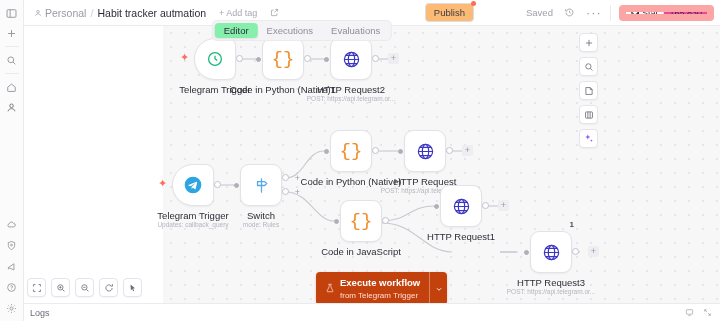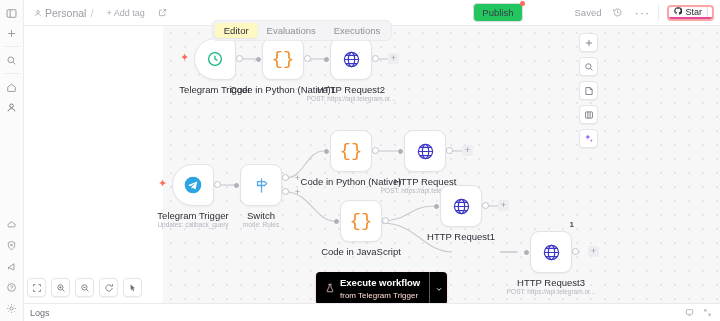--- a/index.html
+++ b/index.html
@@ -38,52 +38,52 @@
   .crumb { display:flex; align-items:center; gap:4px; font-size:10.5px; }
   .crumb-personal { color:#9a9aa4; display:flex; align-items:center; gap:3px; }
   .crumb-slash { color:#d0d0d8; font-size:11px; }
   .crumb-title { color:#2d2d36; font-size:10.5px; }
   .add-tag { color:#a8a8b2; font-size:9px; margin-left:9px; cursor:pointer; }
   .share-ico { margin-left:9px; color:#9a9aa4; cursor:pointer; display:flex; }
 
   .hdr-right { margin-left:auto; display:flex; align-items:center; gap:0; }
   .publish-wrap { position:relative; margin-right:10px; }
   .publish-btn {
-    border:1px solid #dcdce3; background:#22c55e; border-radius:4px;
+    border:1px solid #dcdce3; background:#fdba74; border-radius:4px;
     font-size:9.5px; color:#3c3c45; padding:3px 8px; cursor:pointer;
     font-family:inherit;
   }
   .publish-dot {
     position:absolute; right:-2px; top:-2px; width:5px; height:5px;
     border-radius:50%; background:#ff6d5a;
   }
   .saved-txt { font-size:9.5px; color:#a0a0aa; margin-right:11px;margin-left:42px; }
   .hdr-ico { color:#9a9aa4; cursor:pointer; display:flex; align-items:center; margin-right:11px; }
   .hdr-dots { color:#9a9aa4; font-size:13px; cursor:pointer; letter-spacing:1px; margin-right:8px; line-height:1; }
   .hdr-div { width:1px; height:16px; background:#ebebef; margin-right:8px; }
-  .star-group { display:flex; align-items:flex-start; border:2px solid #fca5a5; border-radius:4px; overflow:hidden; height:16px;flex-direction:column; }
+  .star-group { display:flex; align-items:center; border:7px solid #fca5a5; border-radius:4px; overflow:hidden; height:16px; }
   .star-btn {
     display:flex; align-items:center; gap:3px; padding:0 5px;
     font-size:9px; color:#2d2d36; background:#fafafa; cursor:pointer;
     border-right:1px solid #dcdce3;
   }
   .star-count { padding:0 5px; font-size:9px; color:#2d2d36; background:#ec4899; display:flex; align-items:center; cursor:pointer; }
 
   
   .tabs {
     position:absolute; top:20px; left:50%; transform:translateX(-50%);
     display:flex; align-items:center; gap:0;
     background:#f4f4f6; border:1px solid #ebebef; border-radius:5px;
     padding:2px; z-index:26;
   }
   .tab {
     font-size:9.5px; color:#8e8e99; padding:2px 9px; border-radius:4px; cursor:pointer;
     white-space:nowrap;
   }
-  .tab.active { background:#fef9c3; color:#2d2d36; box-shadow:0 1px 2px rgba(0,0,0,.07); }
+  .tab.active { background:#86efac; color:#2d2d36; box-shadow:0 1px 2px rgba(0,0,0,.07); }
 
   
   .canvas {
     position:absolute; left:24px; top:26px; width:696px; height:277px;
     background:#f7f7f8;
     background-image:radial-gradient(#e6e6ea 1px, transparent 1px);
     background-size:14px 14px;
     overflow:hidden;
   }
   .canvas-left-fade {
@@ -123,21 +123,21 @@
   .plus-stub {
     position:absolute; width:11px; height:11px; border-radius:2px;
     background:#eeeef2; color:#9a9aa4; font-size:9px; line-height:10px;
     text-align:center; z-index:6; cursor:pointer;
   }
 
   
   .exec-btn {
     position:absolute; left:316px; top:272px; z-index:10;
     display:flex; align-items:stretch; border-radius:4px; overflow:hidden;
-    background:#000000; box-shadow:0 1px 3px rgba(255,109,90,.4); cursor:pointer;
+    background:#c2410c; box-shadow:0 1px 3px rgba(255,109,90,.4); cursor:pointer;
   }
   .exec-main { display:flex; align-items:center; gap:5px; padding:4px 9px; }
   .exec-ico { color:#ffd9d2; font-size:11px; line-height:1; }
   .exec-txt1 { font-size:9.5px; color:#fff; font-weight:bold; line-height:11px; }
   .exec-txt2 { font-size:8px; color:#ffdcd5; line-height:10px; }
   .exec-caret {
     width:18px; display:flex; align-items:center; justify-content:center;
     border-left:1px solid rgba(255,255,255,.35); color:#fff; font-size:8px;
   }
 
@@ -246,20 +246,21 @@
       <span class="crumb-personal">
         <span>
           <svg width="8" height="8" viewBox="0 0 16 16" fill="none" stroke="currentColor" stroke-width="1.4">
               <circle cx="8" cy="5.5" r="2.6"></circle>
               <path d="M3 13.5c.6-2.6 2.5-3.8 5-3.8s4.4 1.2 5 3.8"></path>
             </svg>
         </span>
         <span>Personal</span>
       </span>
       <span class="crumb-slash">/</span>
+      <span class="crumb-title">Habit tracker autmation</span>
       <span class="add-tag">+ Add tag</span>
       <span class="share-ico">
         <svg width="9" height="9" viewBox="0 0 16 16" fill="none" stroke="currentColor" stroke-width="1.3">
             <path d="M9.5 2.5H13.5V6.5"></path>
             <path d="M13.5 2.5L8 8"></path>
             <path d="M12.2 9.6v3.2a.8.8 0 0 1-.8.8H3.3a.8.8 0 0 1-.8-.8V4.7a.8.8 0 0 1 .8-.8h3.2"></path>
           </svg>
       </span>
     </div>
 
@@ -287,22 +288,22 @@
           </span>
           <span>Star</span>
         </span>
         <span class="star-count">165,830</span>
       </span>
     </div>
   </div>
 
   <div class="tabs">
     <div class="tab active">Editor</div>
+    <div class="tab">Executions</div>
     <div class="tab">Evaluations</div>
-    <div class="tab">Executions</div>
   </div>
 
   <div class="canvas">
     <div class="canvas-left-fade"></div>
 
     <svg class="wires" viewBox="0 0 696 277">
       <g fill="none" stroke="#c8c8d0" stroke-width="1.1">
 
         <path d="M214 33 H234"></path>
         <path d="M282 33 H302"></path>

